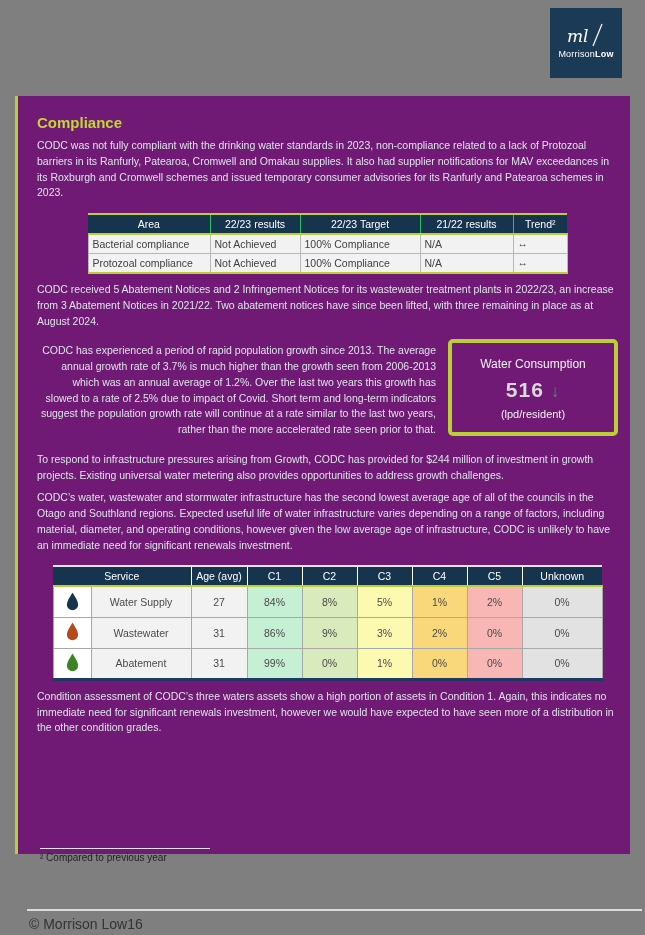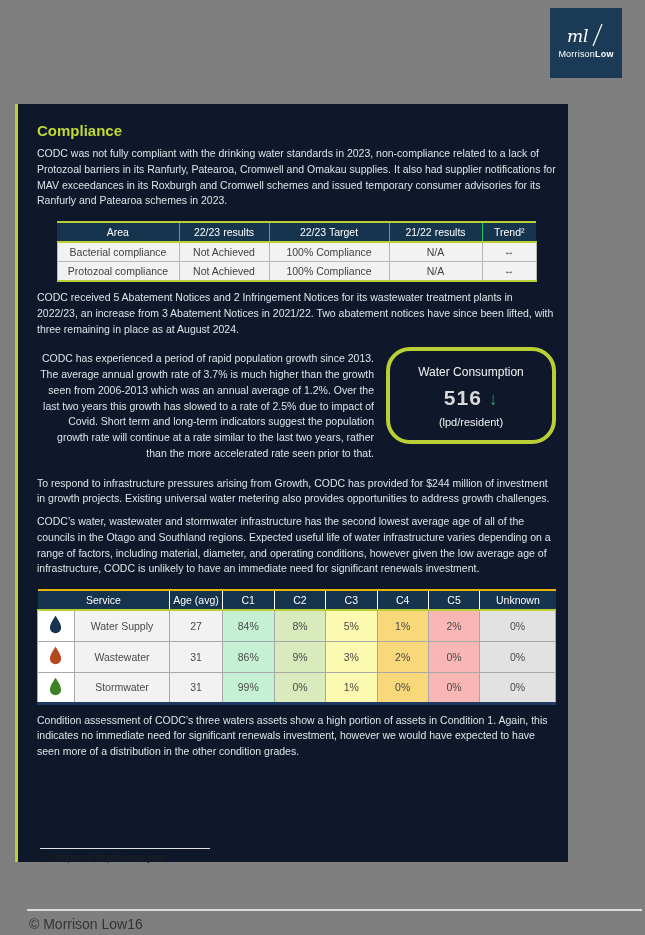--- a/index.html
+++ b/index.html
@@ -6,44 +6,44 @@
   body { font-family:"Liberation Sans", sans-serif; background:#5e5e5e; }
   .page { position:relative; width:645px; height:935px; background:#7f7f7f; overflow:hidden; margin:0 auto; }
 
   
   .logo { position:absolute; left:550px; top:8px; width:72px; height:70px; background:#1b3a55;
           display:flex; flex-direction:column; align-items:center; justify-content:center; padding-bottom:7px; }
   .logo-text { color:#ffffff; font-size:9px; letter-spacing:0.2px; white-space:nowrap; }
   .logo-text b { font-weight:bold; }
 
   
-  .content { position:absolute; left:15px; top:104px; width:553px; height:758px;
-             background:#0f172a; border-left:3px solid #b9cf35; padding:8px 12px 0 19px; }
+  .content { position:absolute; left:15px; top:96px; width:615px; height:758px;
+             background:#701a75; border-left:3px solid #b9cf35; padding:8px 12px 0 19px; }
   .section-title { color:#c1d733; font-size:15px; font-weight:bold; margin:10px 0 4px; }
   .body-text { color:#dde3e8; font-size:10.5px; line-height:1.5; margin:7px 0; }
 
   
   .ctable { border-collapse:collapse; margin:12px auto 8px; border-top:2px solid #b9cf35; border-bottom:2px solid #b9cf35; table-layout:fixed; }
   .ctable th { background:#16344e; color:#ffffff; font-weight:normal; font-size:10.5px; padding:3px 4px;
                border-left:1px solid #22c55e; border-bottom:2px solid #b9cf35; text-align:center; }
   .ctable th:first-child { border-left:none; }
-  .ctable td { background:#f2f2f2; color:#404040; font-size:10.5px; text-align:center; padding:3px 4px; border:1px solid #b7b7b7; }
+  .ctable td { background:#f2f2f2; color:#404040; font-size:10.5px; text-align:left; padding:3px 4px; border:1px solid #b7b7b7; }
   .trend-cell { color:#e8392f; font-weight:bold; font-size:12px; line-height:1.1; }
 
   
   .demand-row { display:flex; gap:12px; align-items:flex-start; }
   .demand-row .body-text { flex:1;text-align:right; }
-  .callout { flex:0 0 170px; border:4px solid #b9cf35; border-radius:24px; padding:14px 22px 12px; text-align:center; margin-top:3px; }
+  .callout { flex:0 0 170px; border:4px solid #b9cf35; border-radius:5px; padding:14px 22px 12px; text-align:center; margin-top:3px; }
   .callout-label { color:#f2f2f2; font-size:12px; }
   .callout-value { color:#d9d9d9; font-size:21px; font-weight:bold; margin:7px 0 6px; letter-spacing:1px; }
   .callout-arrow { color:#27a85e; font-size:17px; font-weight:bold; }
   .callout-unit { color:#f2f2f2; font-size:11px; }
 
   
-  .ntable { border-collapse:collapse; margin:12px auto 8px; border-top:2px solid #eab308; border-bottom:3px solid #1f3864; table-layout:fixed; }
+  .ntable { border-collapse:collapse; margin:12px auto 8px; border-top:2px solid #e5e5e5; border-bottom:3px solid #1f3864; table-layout:fixed; }
   .ntable th { background:#16344e; color:#ffffff; font-weight:normal; font-size:10.5px; padding:3px 2px;
                border-left:1px solid #ffffff; border-bottom:2px solid #b9cf35; text-align:center; }
   .ntable th:first-child { border-left:none; }
   .ntable td { font-size:10.5px; color:#4a4a4a; text-align:center; border:1px solid #a8a8a8; height:31px; padding:0 6px; }
   .cell-icon { background:#ffffff; }
   .cell-plain { background:#f2f2f2; }
   .cell-c1 { background:#c6f0d4; }
   .cell-c2 { background:#d9eabc; }
   .cell-c3 { background:#fbfab0; }
   .cell-c4 { background:#f9d77b; }
@@ -178,21 +178,21 @@
           <td class="cell-c4">2%</td>
           <td class="cell-c5">0%</td>
           <td class="cell-unk">0%</td>
         </tr>
         <tr>
           <td class="cell-icon">
             <svg width="15" height="19" viewBox="0 0 24 30">
               <path d="M12 1C12 1 3 13.5 3 20a9 9 0 0 0 18 0C21 13.5 12 1 12 1Z" fill="#3d8224"></path>
             </svg>
           </td>
-          <td class="cell-plain">Stormwater</td>
+          <td class="cell-plain">Abatement</td>
           <td class="cell-plain">31</td>
           <td class="cell-c1">99%</td>
           <td class="cell-c2">0%</td>
           <td class="cell-c3">1%</td>
           <td class="cell-c4">0%</td>
           <td class="cell-c5">0%</td>
           <td class="cell-unk">0%</td>
         </tr>
       </tbody>
     </table>

